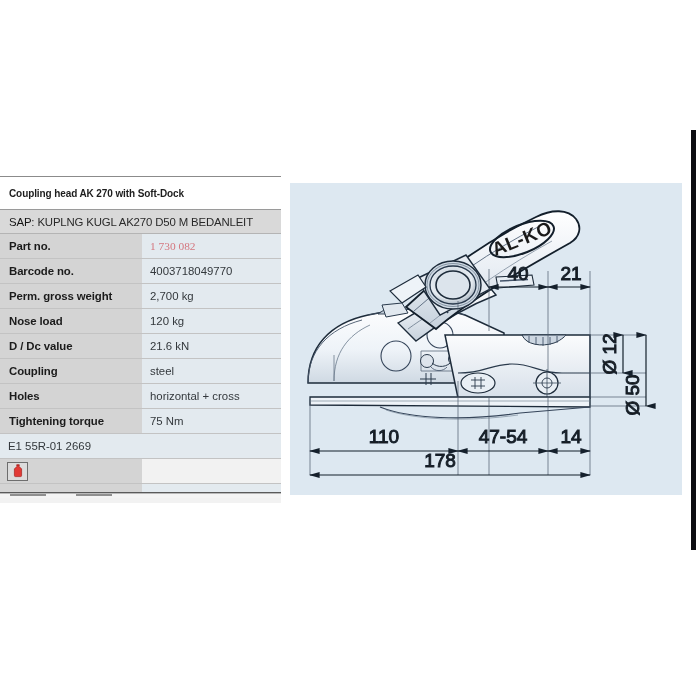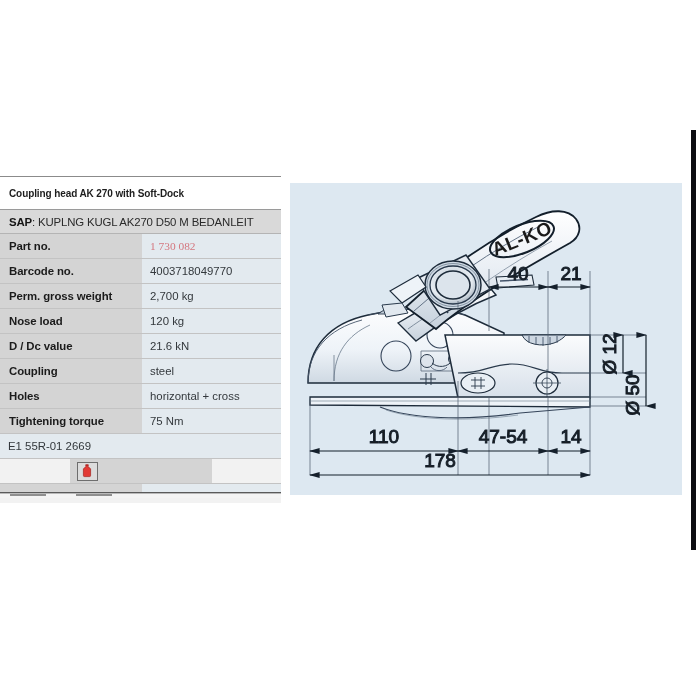--- a/index.html
+++ b/index.html
@@ -55,28 +55,27 @@
     line-height: 24px;
     padding-left: 9px;
     font-size: 11.4px;
     color: #2a2a2a;
     background: #d9d9d9;
     white-space: nowrap;
     border-bottom: 1.5px solid #b4b4b4;
     box-sizing: border-box;
     letter-spacing: -0.15px;
   }
-  .tbl-sap b { font-weight: bold; color: #141414; }
+  .tbl-sap b { font-weight: normal; color: #141414; }
 
   .row {
     display: flex;
     height: 25px;
     border-bottom: 1.3px solid #c3c3c3;
     box-sizing: border-box;
-    justify-content: center;
   }
   .row .lbl {
     width: 142px;
     flex: 0 0 142px;
     background: #d4d4d4;
     font-size: 11.4px;
     font-weight: bold;
     color: #1b1b1b;
     line-height: 24px;
     padding-left: 9px;

